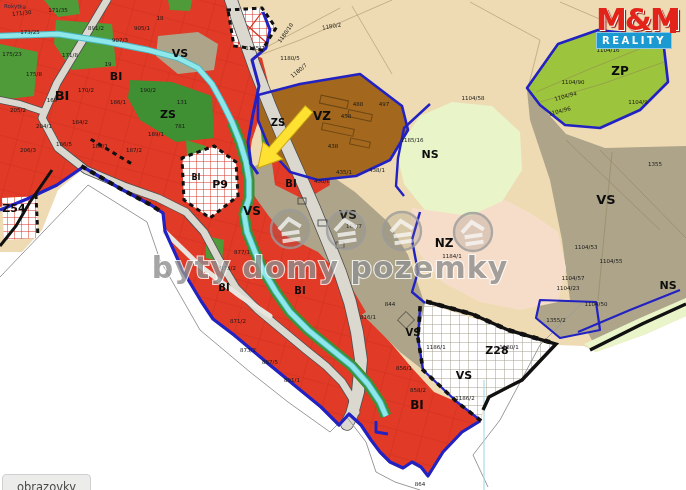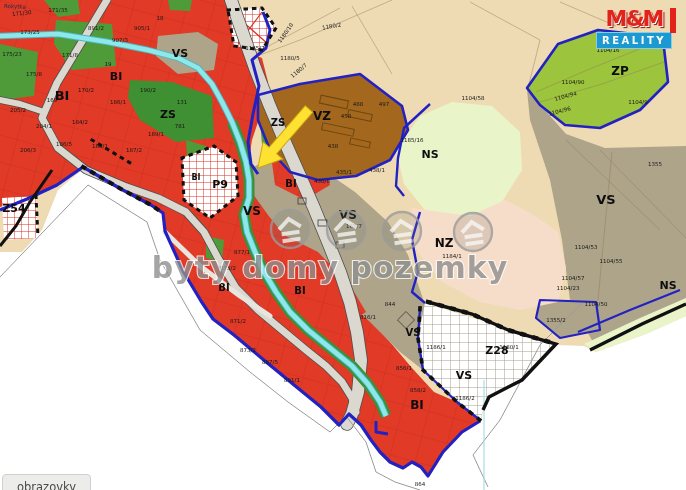--- a/index.html
+++ b/index.html
@@ -6,21 +6,21 @@
   .screen{position:relative;width:686px;height:490px;overflow:hidden;background:#fff;
           font-family:"DejaVu Sans",sans-serif;}
   svg{display:block;}
   .zlabel{font-family:"DejaVu Sans",sans-serif;font-weight:bold;fill:#0d0d0d;text-anchor:middle;}
   .plabel{font-family:"DejaVu Sans",sans-serif;fill:#181818;text-anchor:middle;}
   .wm-text{font-family:"DejaVu Sans",sans-serif;font-weight:bold;fill:#8f8f8f;
            stroke:#ffffff;stroke-width:2.2px;paint-order:stroke;text-anchor:middle;
            letter-spacing:1px;}
   .stream-label{font-family:"DejaVu Sans",sans-serif;fill:#1c2a4a;text-anchor:start;}
   .logo{position:absolute;top:4px;right:14px;width:76px;text-align:center;z-index:30;}
-  .logo-mm{font-size:22px;font-weight:900;line-height:30px;color:#e2231a;letter-spacing:-2px;
+  .logo-mm{font-size:31px;font-weight:900;line-height:30px;color:#e2231a;letter-spacing:-2px;
            text-shadow:1px 1px 0 #ffffff,2px 2px 1px #8c100a;}
   .logo-tab{position:absolute;right:-4px;top:4px;width:6px;height:25px;background:#e2231a;}
   .logo-band{margin-top:-2px;background:#1b9ad2;color:#fff;font-size:10px;font-weight:bold;
              letter-spacing:2.5px;padding:2px 0;border:1px solid #8fc9e8;}
   .tooltip{position:absolute;left:2px;top:474px;background:#ececea;border:1px solid #cfcfcd;
            border-radius:4px;padding:5px 14px;font-size:11.5px;color:#4a4a4a;z-index:30;
            white-space:nowrap;}
 </style>
 </head>
 <body>

